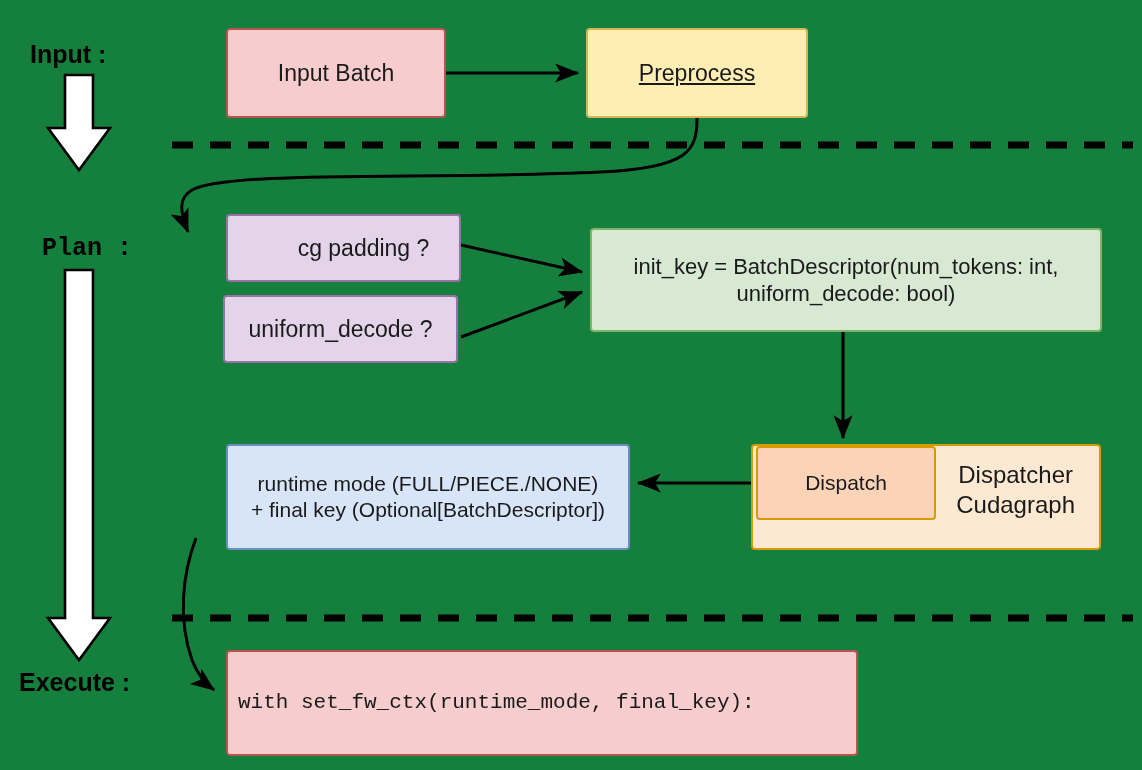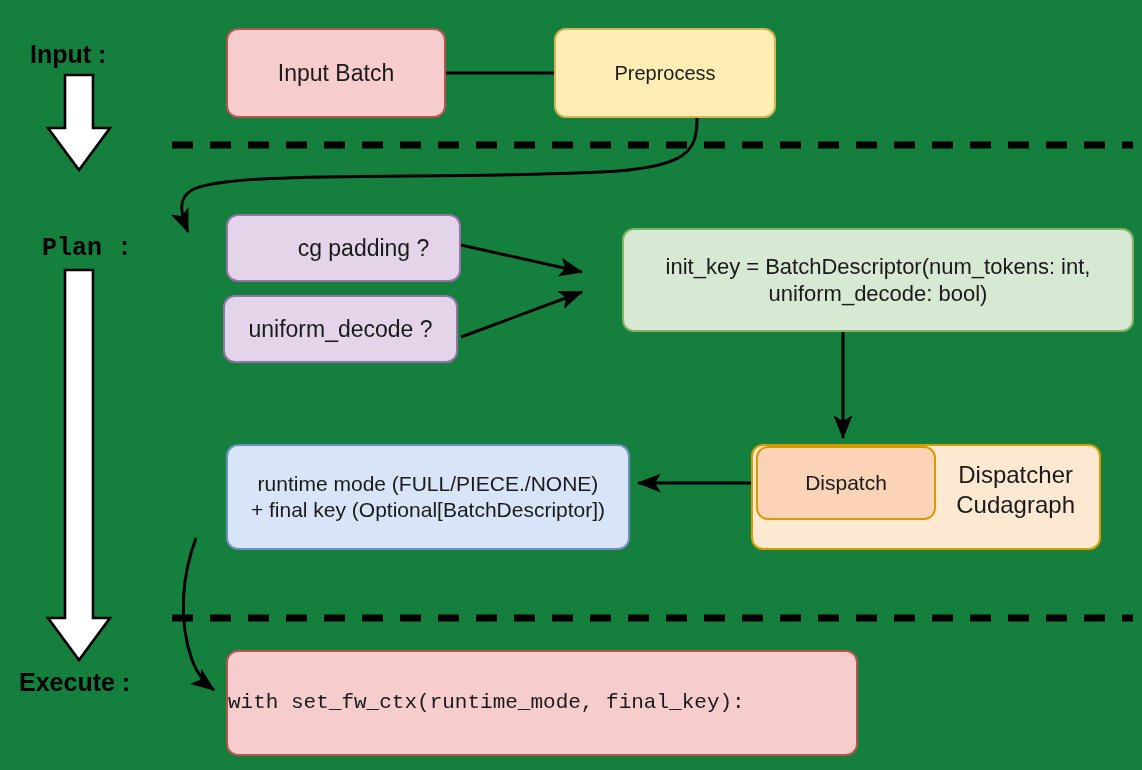--- a/index.html
+++ b/index.html
@@ -33,54 +33,55 @@
     white-space: nowrap;
     letter-spacing: 0px;
   }
   .node {
     position: absolute;
     box-sizing: border-box;
     display: flex;
     align-items: center;
     justify-content: center;
     text-align: center;
-    border-radius: 12px;
+    border-radius: 4px;
     border-style: solid;
     border-width: 2px;
     font-family: "Liberation Sans", sans-serif;
     color: #1a1a1a;
     line-height: 1.25;
   }
   .node-input-batch {
     left: 226px; top: 28px; width: 220px; height: 90px;
     background: #f6cccc;
     border-color: #b85450;
     font-size: 23px;
   }
   .node-preprocess {
-    left: 554px; top: 28px; width: 222px; height: 90px;
+    left: 586px; top: 28px; width: 222px; height: 90px;
     background: #ffeeb3;
     border-color: #d6b656;
-    font-size: 20px;
+    font-size: 23px;
+    text-decoration: underline;
   }
   .node-cg-padding {
     left: 226px; top: 214px; width: 235px; height: 68px;
     background: #e4d4ea;
     border-color: #9673a6;
     font-size: 23px;
     padding-left: 40px;
   }
   .node-uniform-decode {
     left: 223px; top: 295px; width: 235px; height: 68px;
     background: #e4d4ea;
     border-color: #9673a6;
     font-size: 23px;
   }
   .node-init-key {
-    left: 622px; top: 228px; width: 512px; height: 104px;
+    left: 590px; top: 228px; width: 512px; height: 104px;
     background: #d7e8d3;
     border-color: #82b366;
     font-size: 22px;
     padding: 0 10px;
   }
   .node-cudagraph-dispatcher {
     left: 751px; top: 444px; width: 350px; height: 106px;
     background: #fde8d2;
     border-color: #d79b00;
     font-size: 24px;
@@ -100,21 +101,21 @@
     border-color: #6c8ebf;
     font-size: 21px;
   }
   .node-exec-code {
     left: 226px; top: 650px; width: 632px; height: 106px;
     background: #f6cccc;
     border-color: #b85450;
     font-family: "Liberation Mono", "DejaVu Sans Mono", monospace;
     font-size: 21px;
     justify-content: flex-start;
-    padding-left: 0;
+    padding-left: 10px;
     text-align: left;
     white-space: pre;
     line-height: 1.45;
   }
   .label-input   { left: 30px;  top: 40px; }
   .label-plan    { left: 42px;  top: 234px; font-family: Liberation Mono, monospace; }
   .label-execute { left: 19px;  top: 668px; }
 </style>
 </head>
 <body>

